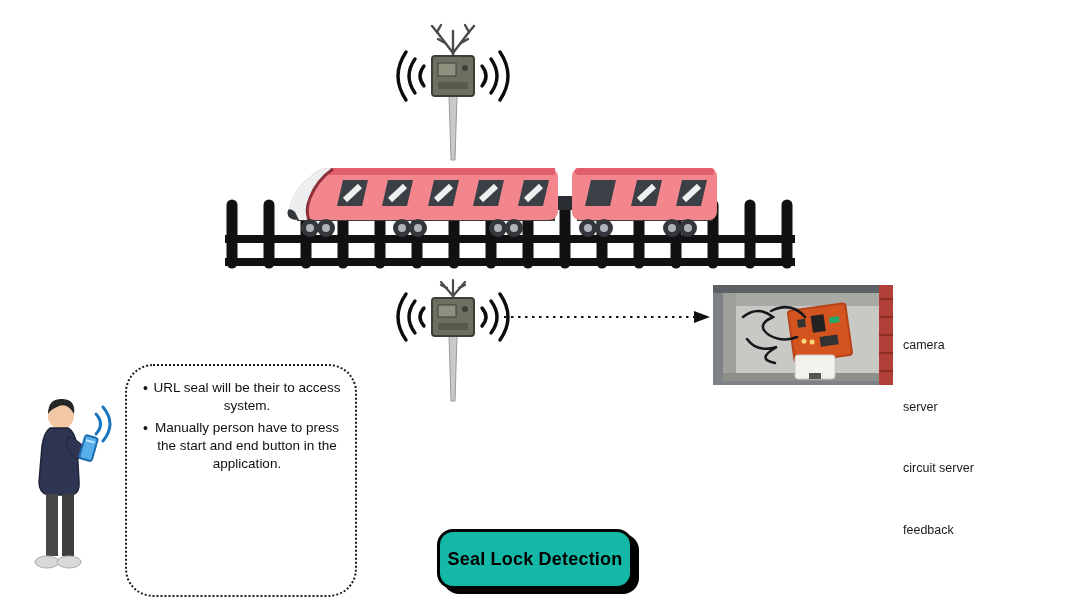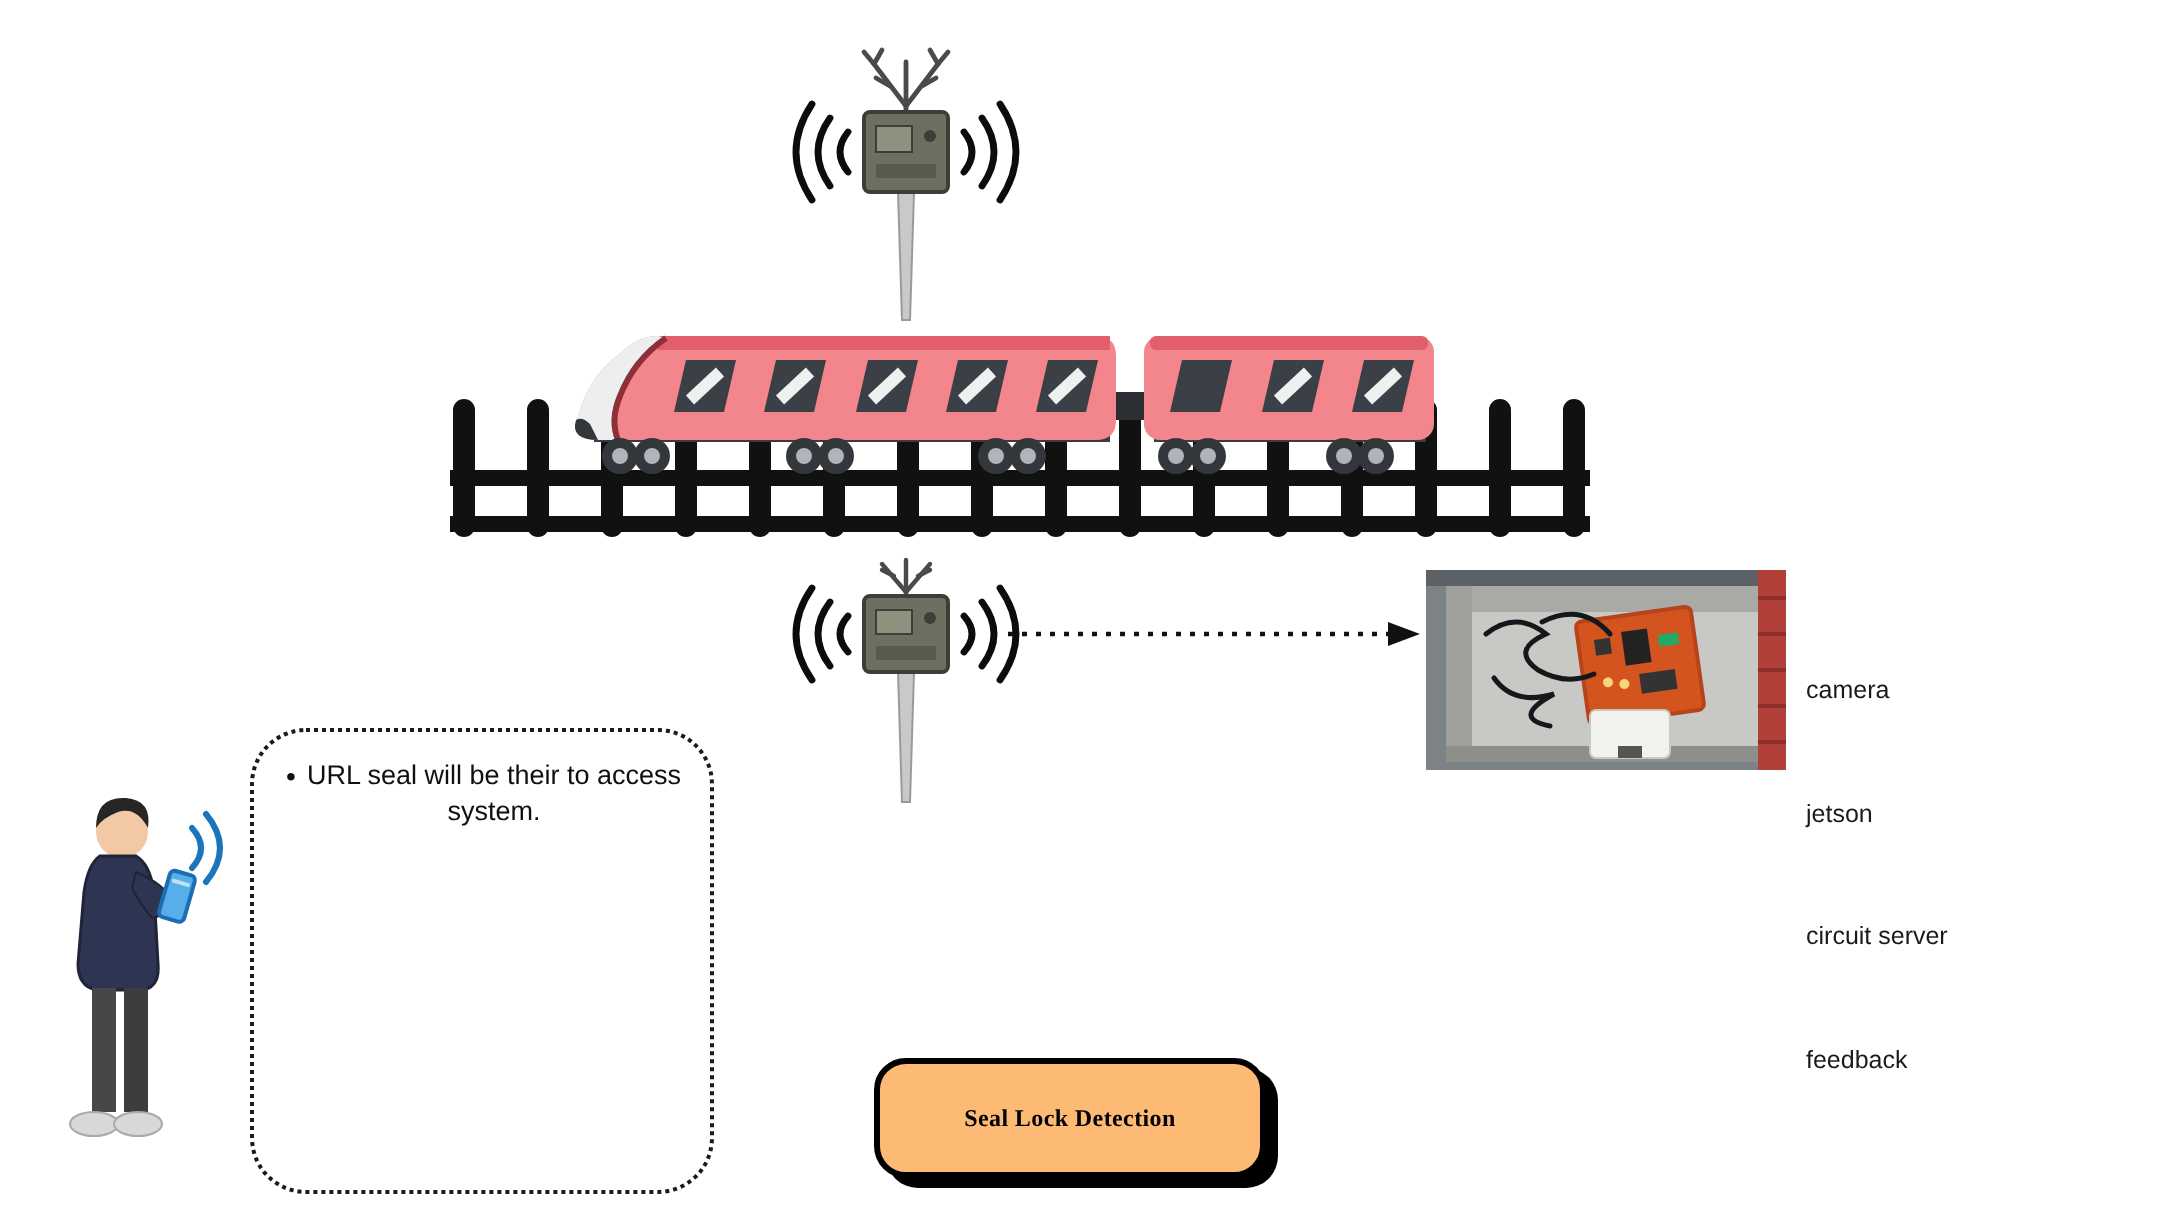--- a/index.html
+++ b/index.html
@@ -20,25 +20,25 @@
     position:relative; padding:1px 8px 2px 20px;
     text-align:center; font-size:13.5px; line-height:1.36; color:#101010;
   }
   .notes-list li::before {
     content:"\2022"; position:absolute; left:10px; top:1px; font-size:14px;
   }
 
   
   .title-box {
     left:437px; top:529px; width:196px; height:60px;
-    background:#fdba74; border:3px solid #000; border-radius:16px;
+    background:#14b8a6; border:3px solid #000; border-radius:16px;
     box-shadow:6px 5px 0 #000;
     display:flex; align-items:center; justify-content:center;
-    font-weight:700; font-size:12px; color:#000; letter-spacing:0.2px;
-    font-family:Liberation Serif, serif; box-sizing:border-box;
+    font-weight:700; font-size:18px; color:#000; letter-spacing:0.2px;
+    font-family:Liberation Sans, sans-serif; box-sizing:border-box;
   }
 
   
   .device-panel { left:903px; top:292px; width:170px; }
   .device-heading {
     font-family:"DejaVu Sans", sans-serif; font-weight:700;
     font-size:19px; letter-spacing:0.6px; color:#0c0c0c; margin:0 0 9px 0;
   }
   .device-item { font-size:12.5px; line-height:15.5px; color:#1a1a1a;margin-top:46px; }
 
@@ -218,21 +218,21 @@
       <path d="M58 26 q20 -10 34 6"></path>
     </g>
     <g>
       <rect x="82" y="70" width="40" height="24" rx="3" fill="#f2f2ef" stroke="#c8c8c4"></rect>
       <rect x="96" y="88" width="12" height="6" fill="#555"></rect>
     </g>
   </svg>
 
   <div class="abs device-panel">
     <div class="device-item">camera</div>
-    <div class="device-item">jetson</div>
+    <div class="device-item">server</div>
     <div class="device-item">circuit server</div>
     <div class="device-item">feedback</div>
   </div>
 
   <svg class="abs" style="left:6px; top:386px;" width="112" height="198" viewBox="0 0 112 198">
     <g stroke="#1b75bc" stroke-width="3" fill="none" stroke-linecap="round">
       <path d="M90 28 Q99 38 90 48"></path>
       <path d="M97 21 Q111 38 97 55"></path>
     </g>
 
@@ -252,20 +252,21 @@
     <rect x="40" y="108" width="12" height="62" fill="#474747"></rect>
     <rect x="56" y="108" width="12" height="62" fill="#3d3d3d"></rect>
 
     <ellipse cx="41" cy="176" rx="12" ry="6" fill="#d8d8d8" stroke="#aaaaaa"></ellipse>
     <ellipse cx="63" cy="176" rx="12" ry="6" fill="#d8d8d8" stroke="#aaaaaa"></ellipse>
   </svg>
 
   <div class="abs notes-box">
     <ul class="notes-list">
       <li><span>URL seal will be their to access system.</span></li>
+      <li><span>Manually person have to press the start and end button in  the application.</span></li>
     </ul>
   </div>
 
   <div class="abs title-box">
     <span>Seal Lock Detection</span>
   </div>
 
 </div>
 
 </body></html>

